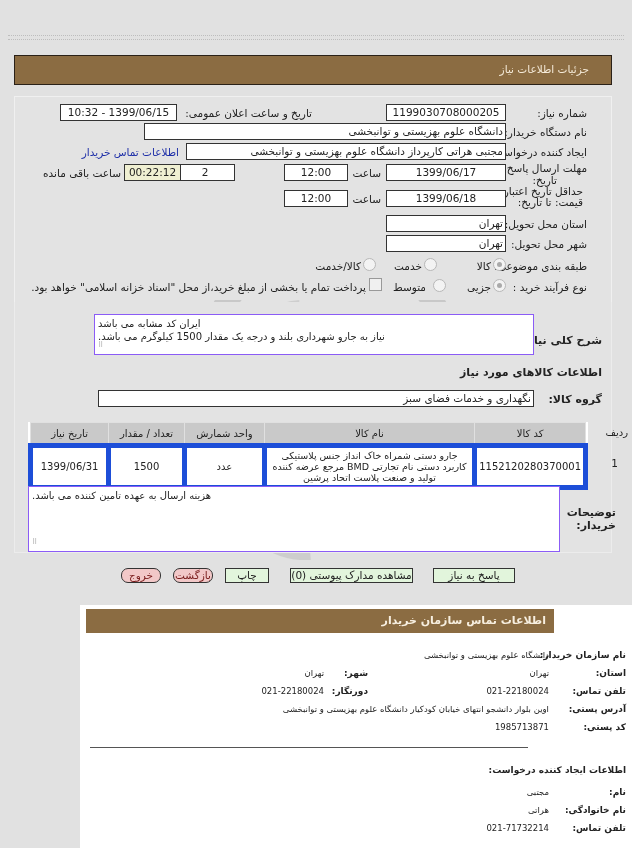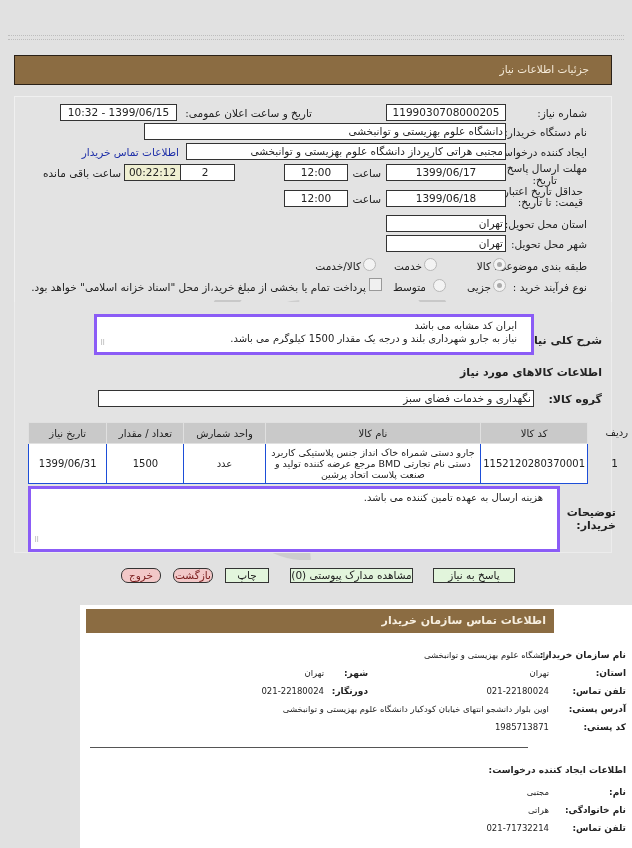--- a/index.html
+++ b/index.html
@@ -18,25 +18,25 @@
   .panel2 { left:14px; top:302px; width:596px; height:250px; background:#e3e3e3; border:1px solid #ececec; border-top:none; }
   .lbl { position:absolute; font-size:10.5px; color:#222; white-space:nowrap; }
   .box { position:absolute; background:#fff; border:1px solid #333; height:15px; font-size:10.5px; line-height:15px; text-align:center; white-space:nowrap; overflow:hidden; }
   .box.r { text-align:right; padding-right:2px; }
   .box.yellow { background:#efefd2; }
   .link { position:absolute; color:#1e2fa8; font-size:10.5px; white-space:nowrap; cursor:pointer; }
   .radio { position:absolute; width:11px; height:11px; border-radius:50%; border:1px solid #b8b8b8; background:#f3f3f3; }
   .radio.on::after { content:""; position:absolute; left:3px; top:3px; width:5px; height:5px; border-radius:50%; background:#aaa; }
   .check { position:absolute; width:11px; height:11px; border:1px solid #999; background:#f0f0f0; }
   .bold { font-weight:bold; }
-  .textarea { position:absolute; background:#fff; border:3px solid #8b5cf6; font-size:10px; text-align:right; padding:2px 14px; box-sizing:border-box; line-height:13px; }
+  .textarea { position:absolute; background:#fff; border:1px solid #8b5cf6; font-size:10px; text-align:left; padding:2px 3px; box-sizing:border-box; line-height:13px; }
   .grip { position:absolute; left:3px; bottom:2px; font-size:7px; color:#999; }
   table.items { position:absolute; left:28px; top:422px; width:578px; border-collapse:collapse; font-size:10px; background:#fff; border:1px solid #cfcfcf; }
   table.items th { background:#c9c9c9; font-weight:normal; height:18px; border:1px solid #e0e0e0; color:#222; font-size:10px; }
-  table.items td { border:1px solid #1d4ed8; text-align:center; vertical-align:middle; padding:2px; }
+  table.items td { border:5px solid #1d4ed8; text-align:center; vertical-align:middle; padding:2px; }
   .btn { position:absolute; height:13px; border:1px solid #333; font-size:10.5px; line-height:13px; text-align:center; white-space:nowrap; cursor:pointer; }
   .btn.green { background:#e2f5dc; }
   .btn.red { background:#f2c8c8; color:#7a1d1d;border-radius:7px; }
   .card { left:80px; top:605px; width:556px; height:243px; background:#fff; }
   .card-title { position:absolute; left:0; top:6px; width:474px; height:24px; background:#8b6c42; }
   .card-title span { position:absolute; right:8px; top:5px; color:#f7efe0; font-size:11px; font-weight:bold; }
   .c-lbl { position:absolute; font-size:9px; font-weight:bold; color:#222; white-space:nowrap; }
   .c-val { position:absolute; font-size:8.5px; color:#222; white-space:nowrap; }
   .hr { position:absolute; left:10px; top:9px; width:438px; border-top:1px solid #555; }
   .wm { position:absolute; pointer-events:none; }

